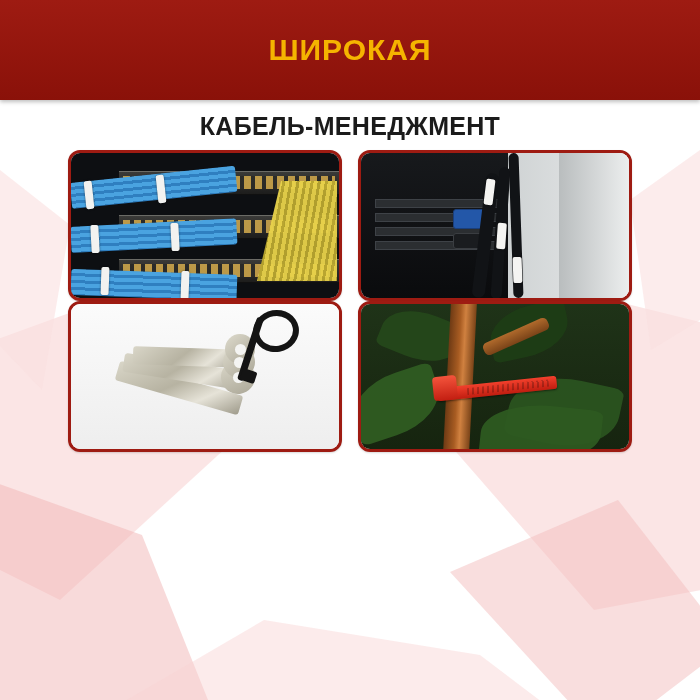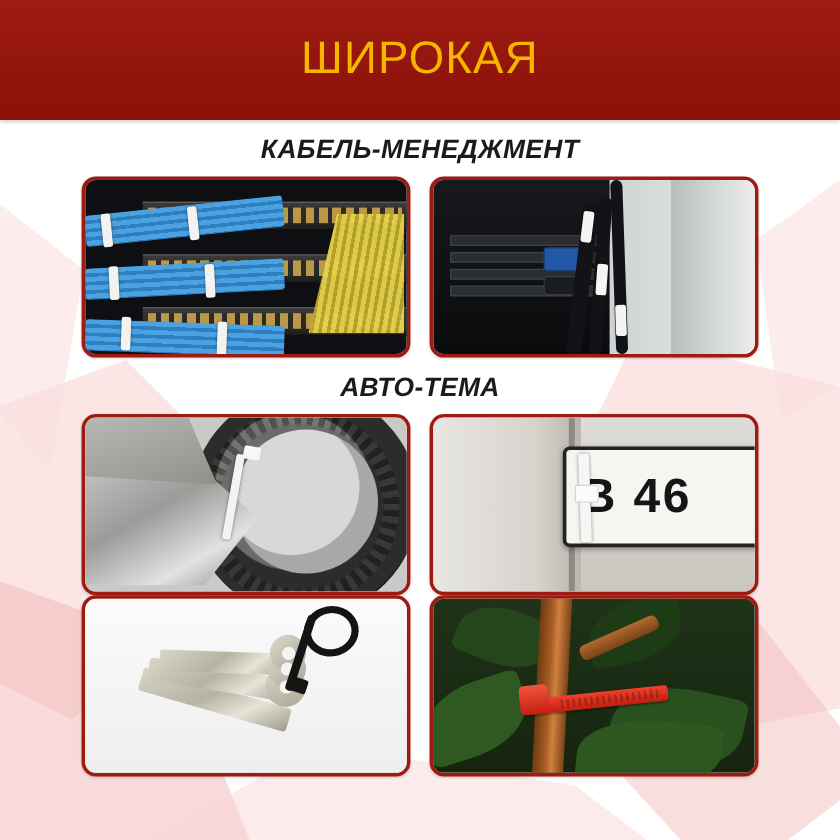--- a/index.html
+++ b/index.html
@@ -55,22 +55,22 @@
     height: 100px;
     background: linear-gradient(180deg, #9e1b12 0%, #8a1109 100%);
     display: flex;
     flex-direction: column;
     align-items: center;
     justify-content: center;
     box-shadow: 0 2px 4px rgba(0,0,0,.25);
   }
   .header-line1 {
     color: #f5b400;
-    font-size: 38px;
-    font-weight: normal;
+    font-size: 30px;
+    font-weight: bold;
     letter-spacing: 1px;
     line-height: 1.05;
     text-transform: uppercase;
   }
   .header-line2 {
     color: #ffffff;
     font-size: 34px;
     font-weight: bold;
     letter-spacing: .5px;
     line-height: 1.05;
@@ -83,27 +83,26 @@
     position: relative;
     z-index: 2;
     padding: 0;
   }
   .section {
     position: relative;
   }
   .section-title {
     text-align: center;
     color: #1b1b1b;
-    font-size: 22px;
+    font-size: 25px;
     font-weight: bold;
     letter-spacing: .3px;
     text-transform: uppercase;
     margin: 0;
     padding: 12px 0 9px 0;
-    font-style: italic;
   }
   .row {
     display: flex;
     justify-content: center;
     gap: 16px;
   }
   .card {
     width: 268px;
     height: 145px;
     border: 3px solid #9e1b12;
@@ -402,48 +401,20 @@
             <div class="cable c3"></div>
             <div class="wtie w1"></div>
             <div class="wtie w2"></div>
             <div class="wtie w3"></div>
           </div>
         </div>
 
       </div>
     </div>
 
-    <div class="section">
-      <div class="section-title">АВТО-ТЕМА</div>
-      <div class="row">
-
-        <div class="card">
-          <div class="photo p-wheel">
-            <div class="tire"></div>
-            <div class="tread"></div>
-            <div class="rim"></div>
-            <div class="hubcap"></div>
-            <div class="hubcap2"></div>
-            <div class="ctie"></div>
-            <div class="ctie-head"></div>
-          </div>
-        </div>
-
-        <div class="card">
-          <div class="photo p-plate">
-            <div class="door"></div>
-            <div class="seam"></div>
-            <div class="plate">В 46</div>
-            <div class="ptie"></div>
-            <div class="ptie-head"></div>
-          </div>
-        </div>
-
-      </div>
-    </div>
 
     <div class="section">
       <div class="row">
 
         <div class="card">
           <div class="photo p-keys">
             <div class="key k1"></div>
             <div class="key k2"></div>
             <div class="key k3"></div>
             <div class="bow bw1"></div>

